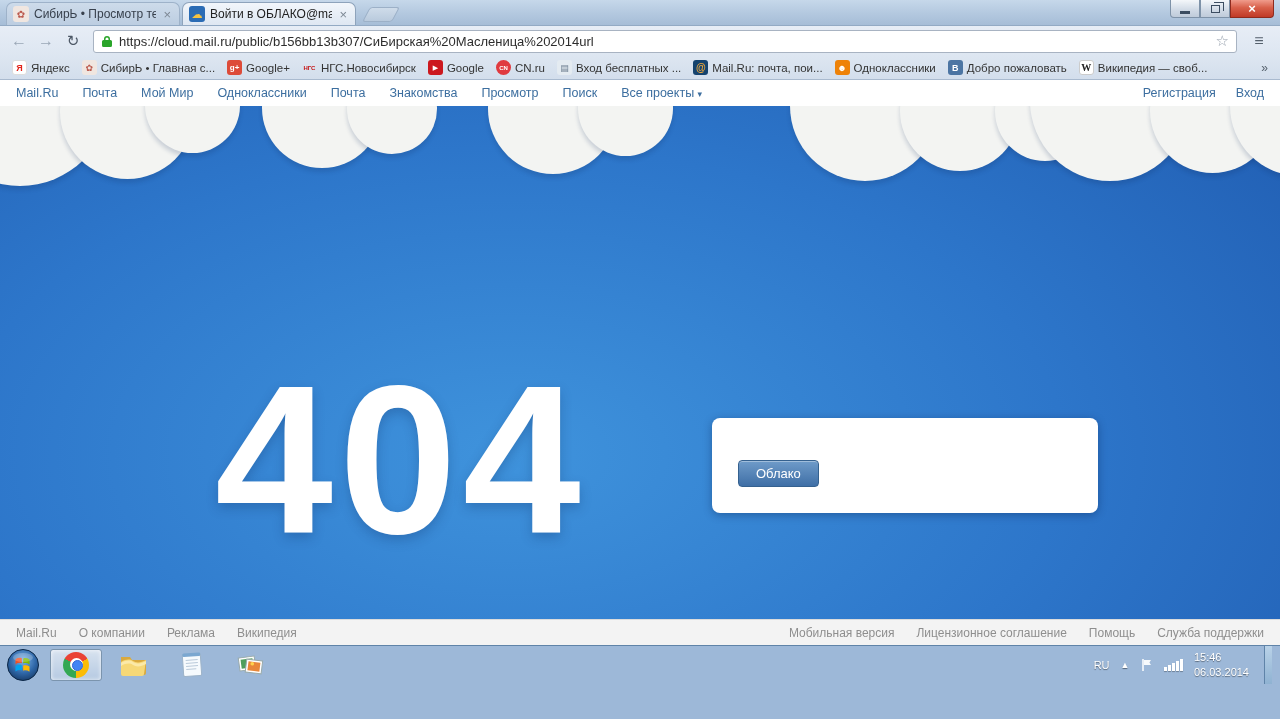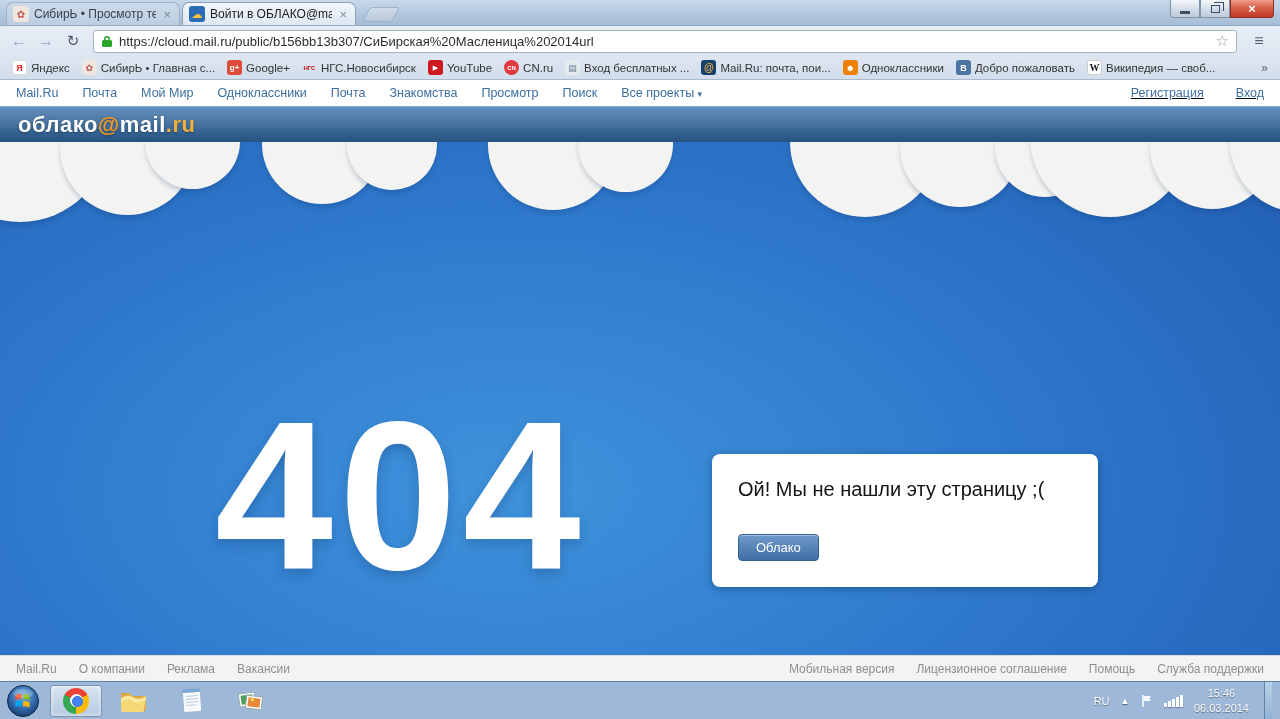--- a/index.html
+++ b/index.html
@@ -68,21 +68,21 @@
   .fav-mailru { background:#15436e; color:#f0a93c; font-size:10px; }
   .fav-ok { background:#ee8208; color:#fff; font-size:9px; }
   .fav-vk { background:#4c75a3; color:#fff; font-size:9px; }
   .fav-wiki { background:#fff; border:1px solid #ccc; color:#222; font-size:10px; font-family:"Liberation Serif","DejaVu Serif",serif; }
   .bm-overflow { margin-left:auto; color:#55606c; font-size:12px; padding:0 6px; }
 
   
   .mailru-nav { height:26px; background:#fff; display:flex; align-items:center;
     padding:0 16px; gap:24px; font-size:12.5px; }
   .mailru-nav a { color:#3c6e9f; text-decoration:none; white-space:nowrap; }
-  .nav-right { margin-left:auto; display:flex; gap:32px;text-decoration:underline; }
+  .nav-right { margin-left:auto; display:flex; gap:20px; }
   .caret { font-size:9px; color:#3c6e9f; }
 
   
   .logo-bar { height:36px; border-top:1px solid #7fabd4;
     background:linear-gradient(180deg,#6590bc 0%,#49749f 45%,#305e8d 80%,#27527f 100%);
     display:flex; align-items:center; padding-left:18px; }
   .logo { font-size:22px; font-weight:bold; letter-spacing:.5px; color:#fff;
     text-shadow:0 1px 2px rgba(0,20,50,.4); }
   .logo .at { color:#f59a1e; }
   .logo .ru { color:#f0b03c; }
@@ -139,21 +139,21 @@
     background:#fff; border-radius:50%; }
   .chrome-ball::after { content:""; position:absolute; left:8.5px; top:8.5px; width:9px; height:9px;
     background:#4285f4; border:1px solid #3367d6; border-radius:50%; }
   .tray { margin-left:auto; display:flex; align-items:center; gap:11px; color:#fff;
     font-size:11px; text-shadow:0 1px 1px rgba(0,0,0,.45); padding-right:2px; }
   .tray-up { font-size:9px; }
   .bars { display:flex; align-items:flex-end; gap:1.5px; height:12px; }
   .bars i { width:2.5px; background:#fff; box-shadow:0 1px 1px rgba(0,0,0,.3); }
   .bars i:nth-child(1){height:4px;} .bars i:nth-child(2){height:6px;}
   .bars i:nth-child(3){height:8px;} .bars i:nth-child(4){height:10px;} .bars i:nth-child(5){height:12px;}
-  .clock { text-align:center; line-height:1.3; }
+  .clock { text-align:left; line-height:1.3; }
   .desk-sliver { width:8px; height:38px; border-left:1px solid #5f83a8; margin-left:4px;
     background:linear-gradient(180deg,#b9d2e8,#8fb2d2); }
 </style>
 </head>
 <body>
 
 <div class="screen">
 
   <div class="tabstrip">
     <div class="tab inactive">
@@ -214,21 +214,21 @@
     <div class="bm">
         <span class="bmicon fav-gplus">g+</span>
         <span>Google+</span>
       </div>
     <div class="bm">
         <span class="bmicon fav-ngs">НГС</span>
         <span>НГС.Новосибирск</span>
       </div>
     <div class="bm">
         <span class="bmicon fav-youtube">▶</span>
-        <span>YouTube</span>
+        <span>Google</span>
       </div>
     <div class="bm">
         <span class="bmicon fav-cnru">CN</span>
         <span>CN.ru</span>
       </div>
     <div class="bm">
         <span class="bmicon fav-doska">▤</span>
         <span>Вход бесплатных ...</span>
       </div>
     <div class="bm">
@@ -259,23 +259,20 @@
     <a>Знакомства</a>
     <a>Просмотр</a>
     <a>Поиск</a>
     <a><span>Все проекты</span> <span class="caret">▾</span></a>
     <div class="nav-right">
       <a>Регистрация</a>
       <a>Вход</a>
     </div>
   </div>
 
-  <div class="logo-bar">
-    <div class="logo"><span>облако</span><span class="at">@</span><span>mail</span><span class="ru">.ru</span></div>
-  </div>
 
   <div class="page-body">
     <div class="cloud c1">
         <i class="b1"></i>
         <i class="b2"></i>
         <i class="b3"></i>
       </div>
     <div class="cloud c2">
         <i class="b1"></i>
         <i class="b2"></i>
@@ -289,30 +286,29 @@
         <i class="b2"></i>
         <i class="b3"></i>
       </div>
     <div class="cloud c5">
         <i class="b1"></i>
         <i class="b2"></i>
         <i class="b3"></i>
       </div>
     <div class="error-code">404</div>
     <div class="error-card">
-      <div class="card-title">Ой! Мы не нашли эту страницу ;(</div>
       <a class="cloud-btn">Облако</a>
     </div>
   </div>
 
   <div class="page-footer">
     <a>Mail.Ru</a>
     <a>О компании</a>
     <a>Реклама</a>
-    <a>Вакансии</a>
+    <a>Википедия</a>
     <div class="foot-right">
       <a>Мобильная версия</a>
       <a>Лицензионное соглашение</a>
       <a>Помощь</a>
       <a>Служба поддержки</a>
     </div>
   </div>
 
   <div class="taskbar">
     <svg class="orb" viewBox="0 0 34 34">

